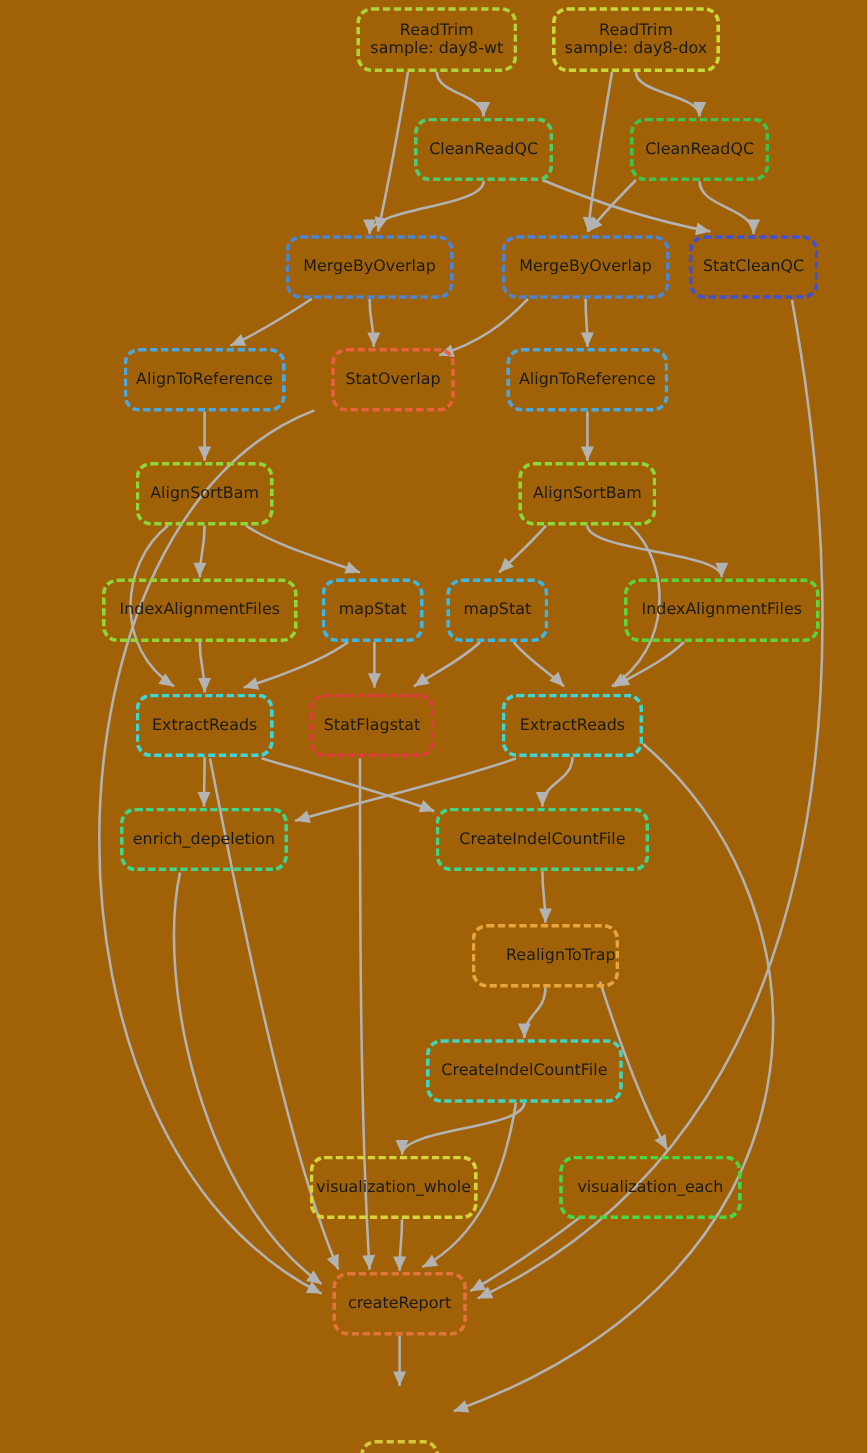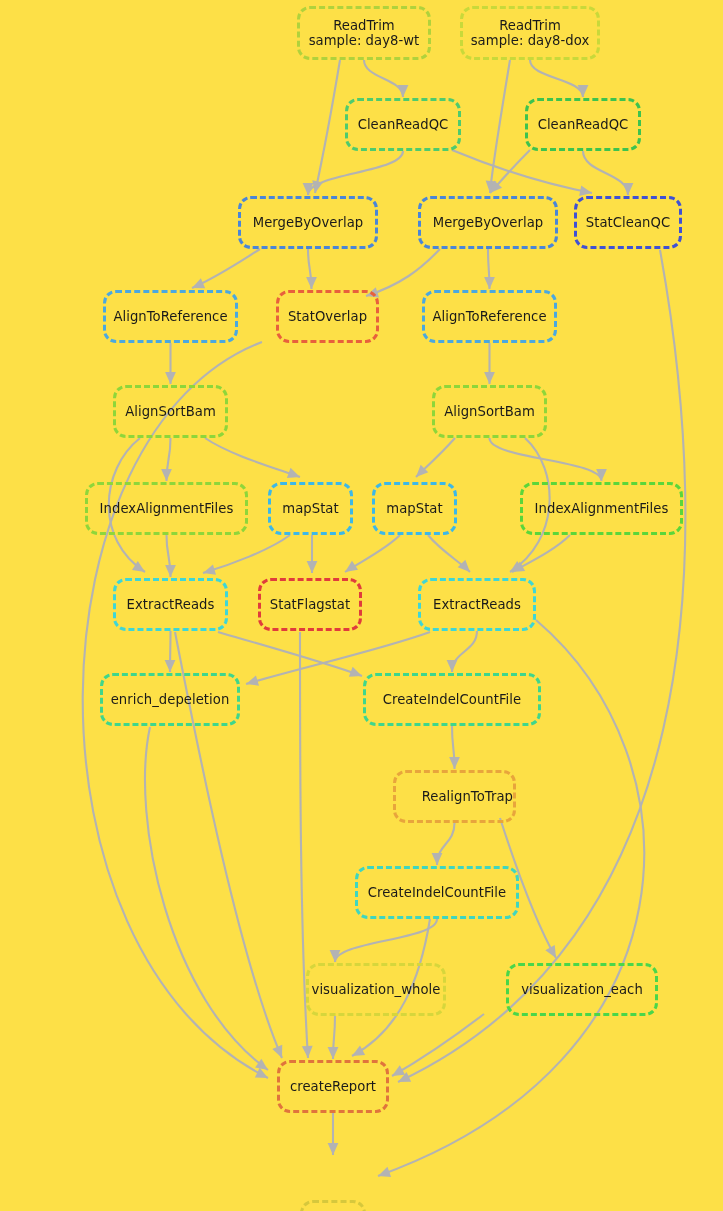--- a/index.html
+++ b/index.html
@@ -7,21 +7,21 @@
     padding: 0;
     background: #ffffff;
   }
   body {
     font-family: "DejaVu Sans", sans-serif;
   }
   #dag-canvas {
     position: relative;
     width: 723px;
     height: 1211px;
-    background: #fde047;
+    background: #a16207;
     overflow: hidden;
   }
   #dag-svg {
     position: absolute;
     left: 0;
     top: 0;
     width: 723px;
     height: 1211px;
   }
   .edge-path {
@@ -171,18 +171,18 @@
       <div class="node" style="left: 268px; top: 482px; width: 85px; height: 53px; border-color: rgb(60, 184, 232);"><span class="node-label">mapStat</span></div>
       <div class="node" style="left: 372px; top: 482px; width: 85px; height: 53px; border-color: rgb(60, 184, 232);"><span class="node-label">mapStat</span></div>
       <div class="node" style="left: 520px; top: 482px; width: 163px; height: 53px; border-color: rgb(91, 214, 58);"><span class="node-label">IndexAlignmentFiles</span></div>
       <div class="node" style="left: 113px; top: 578px; width: 115px; height: 53px; border-color: rgb(63, 214, 214);"><span class="node-label">ExtractReads</span></div>
       <div class="node" style="left: 258px; top: 578px; width: 104px; height: 53px; border-color: rgb(224, 60, 60);"><span class="node-label">StatFlagstat</span></div>
       <div class="node" style="left: 418px; top: 578px; width: 118px; height: 53px; border-color: rgb(63, 214, 214);"><span class="node-label">ExtractReads</span></div>
       <div class="node" style="left: 100px; top: 673px; width: 140px; height: 53px; border-color: rgb(63, 214, 140); justify-content: center;"><span class="node-label">enrich_depeletion</span></div>
       <div class="node" style="left: 363px; top: 673px; width: 178px; height: 53px; border-color: rgb(63, 214, 140);"><span class="node-label">CreateIndelCountFile</span></div>
       <div class="node" style="left: 393px; top: 770px; width: 123px; height: 53px; border-color: rgb(232, 165, 60); justify-content: flex-end;"><span class="node-label">RealignToTrap</span></div>
       <div class="node" style="left: 355px; top: 866px; width: 164px; height: 53px; border-color: rgb(63, 214, 192);"><span class="node-label">CreateIndelCountFile</span></div>
-      <div class="node" style="left: 258px; top: 963px; width: 140px; height: 53px; border-color: rgb(214, 214, 60); margin-left: 48px;"><span class="node-label">visualization_whole</span></div>
-      <div class="node" style="left: 506px; top: 963px; width: 152px; height: 53px; border-color: rgb(74, 214, 74); text-align: center;"><span class="node-label">visualization_each</span></div>
+      <div class="node" style="left: 258px; top: 963px; width: 140px; height: 53px; border-color: rgb(214, 214, 60);"><span class="node-label">visualization_whole</span></div>
+      <div class="node" style="left: 466px; top: 963px; width: 152px; height: 53px; border-color: rgb(74, 214, 74); text-align: center;"><span class="node-label">visualization_each</span></div>
       <div class="node" style="left: 277px; top: 1060px; width: 112px; height: 53px; border-color: rgb(224, 116, 60); text-align: center;"><span class="node-label">createReport</span></div>
       <div class="node" style="left: 300px; top: 1200px; width: 66px; height: 50px; border-color: rgb(214, 200, 60); justify-content: flex-end;"><span class="node-label">all</span></div>
     </div>
 </div>
 
 </body></html>

